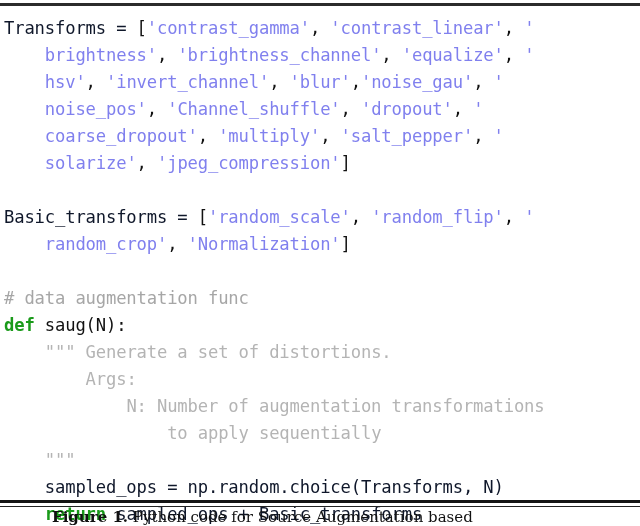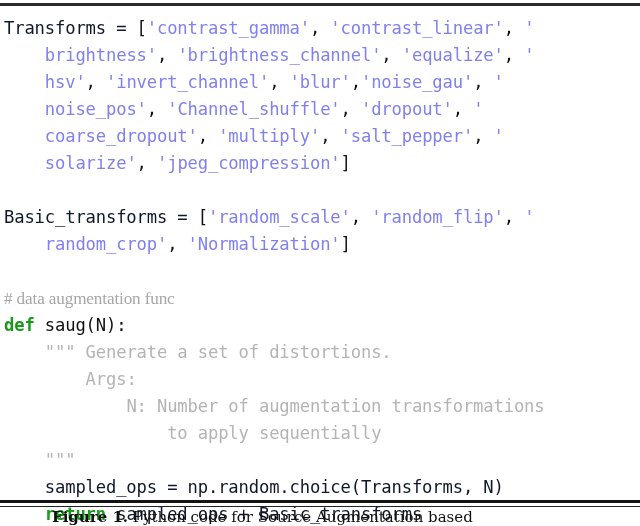--- a/index.html
+++ b/index.html
@@ -50,21 +50,21 @@
     white-space: pre;
   }
   .line.blank {
     height: 27px;
   }
   
   .tok-plain  { color: #0f172a; }
   .tok-str    { color: #8080ee; margin-top: 28px; }
   .tok-punct  { color: #111111; }
   .tok-kw     { color: #1a9a1a; font-weight: 700; margin-top: 26px; }
-  .tok-com    { color: #a6a6a6; font-family: Liberation Serif, serif; }
+  .tok-com    { color: #a6a6a6; }
   .tok-doc    { color: #b4b4b4; }
   .tok-name   { color: #111111; margin-top: 32px; }
   .caption-area {
     position: absolute;
     left: 0;
     bottom: 0;
     width: 640px;
     height: 22px;
     overflow: hidden;
   }

